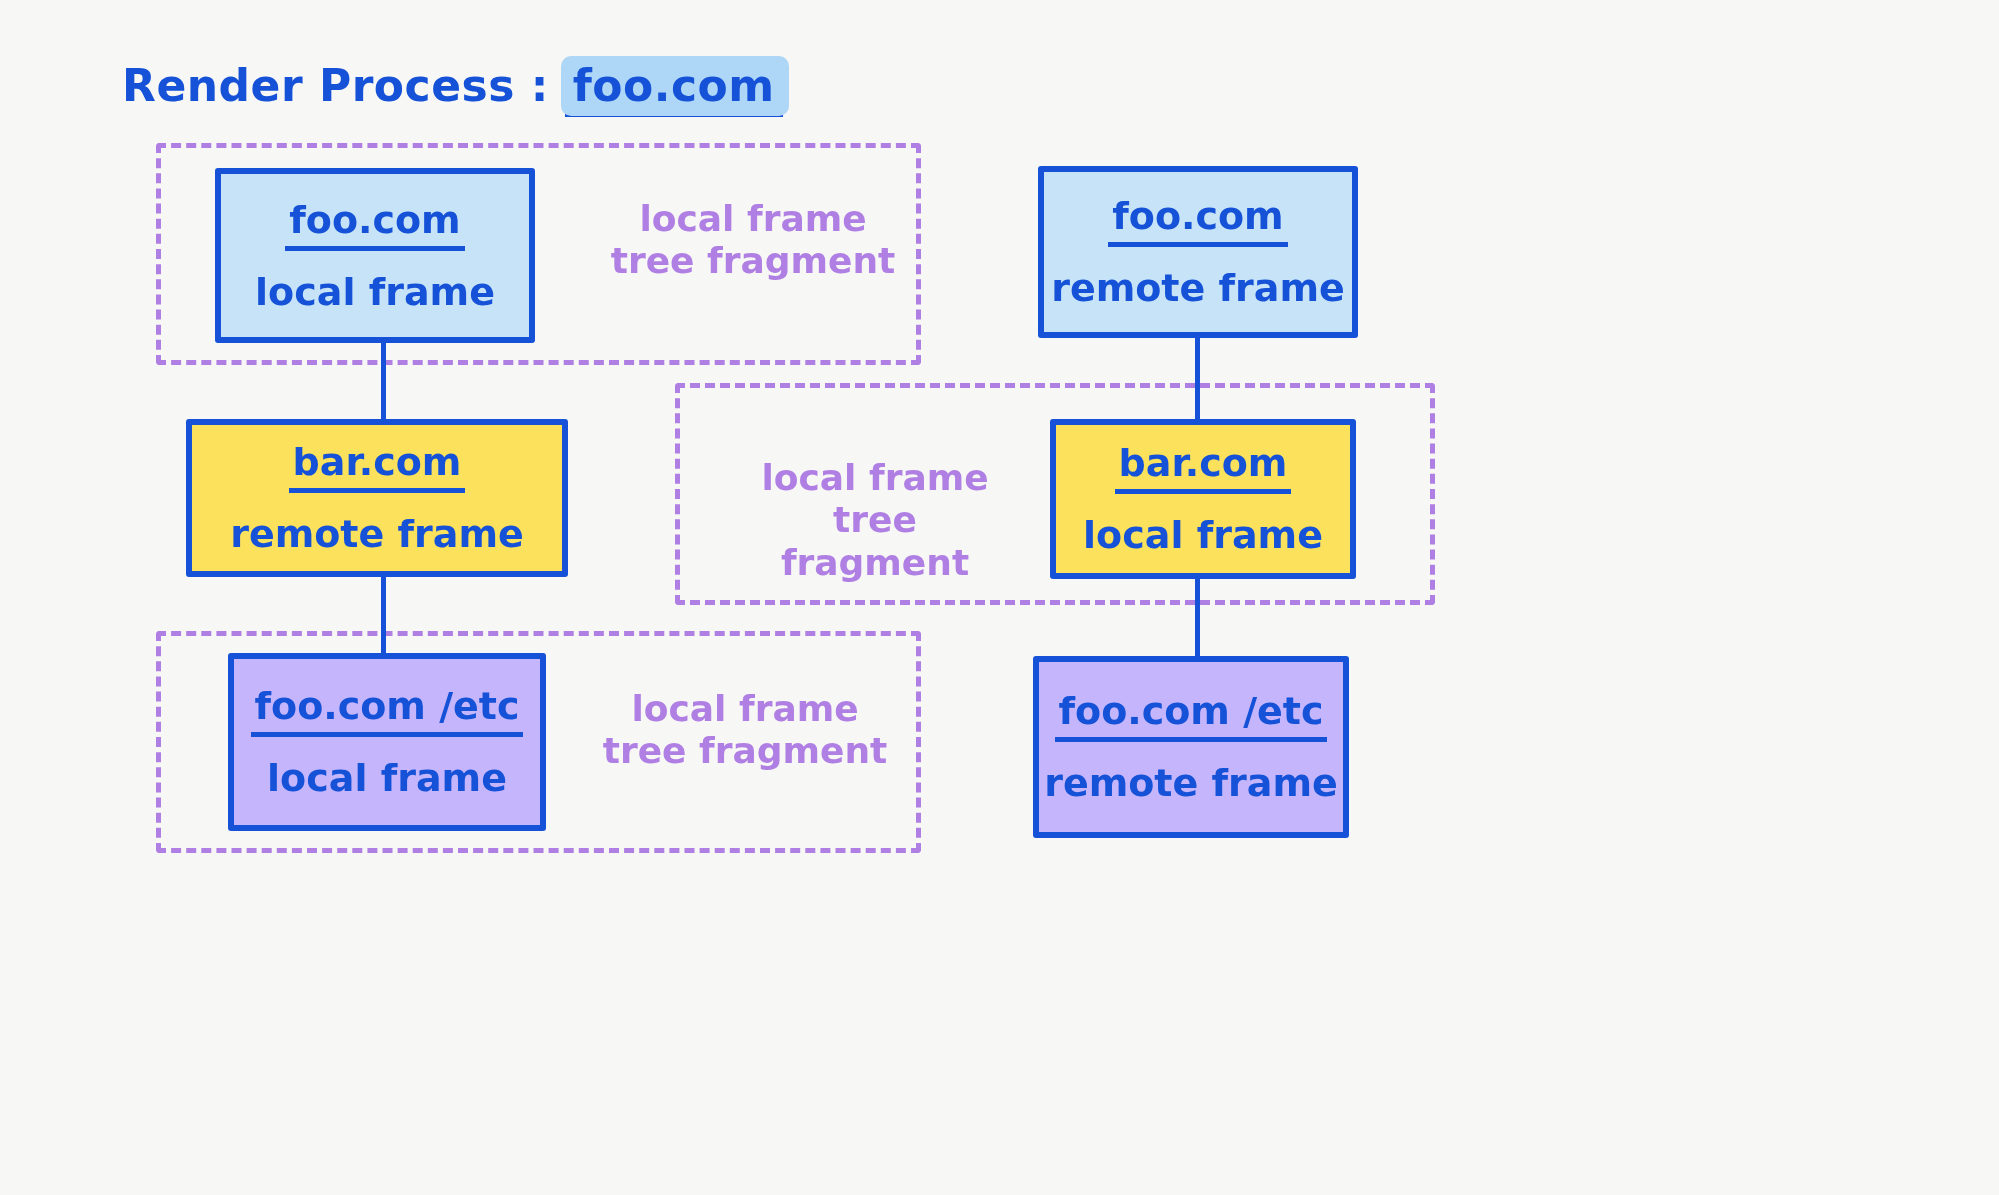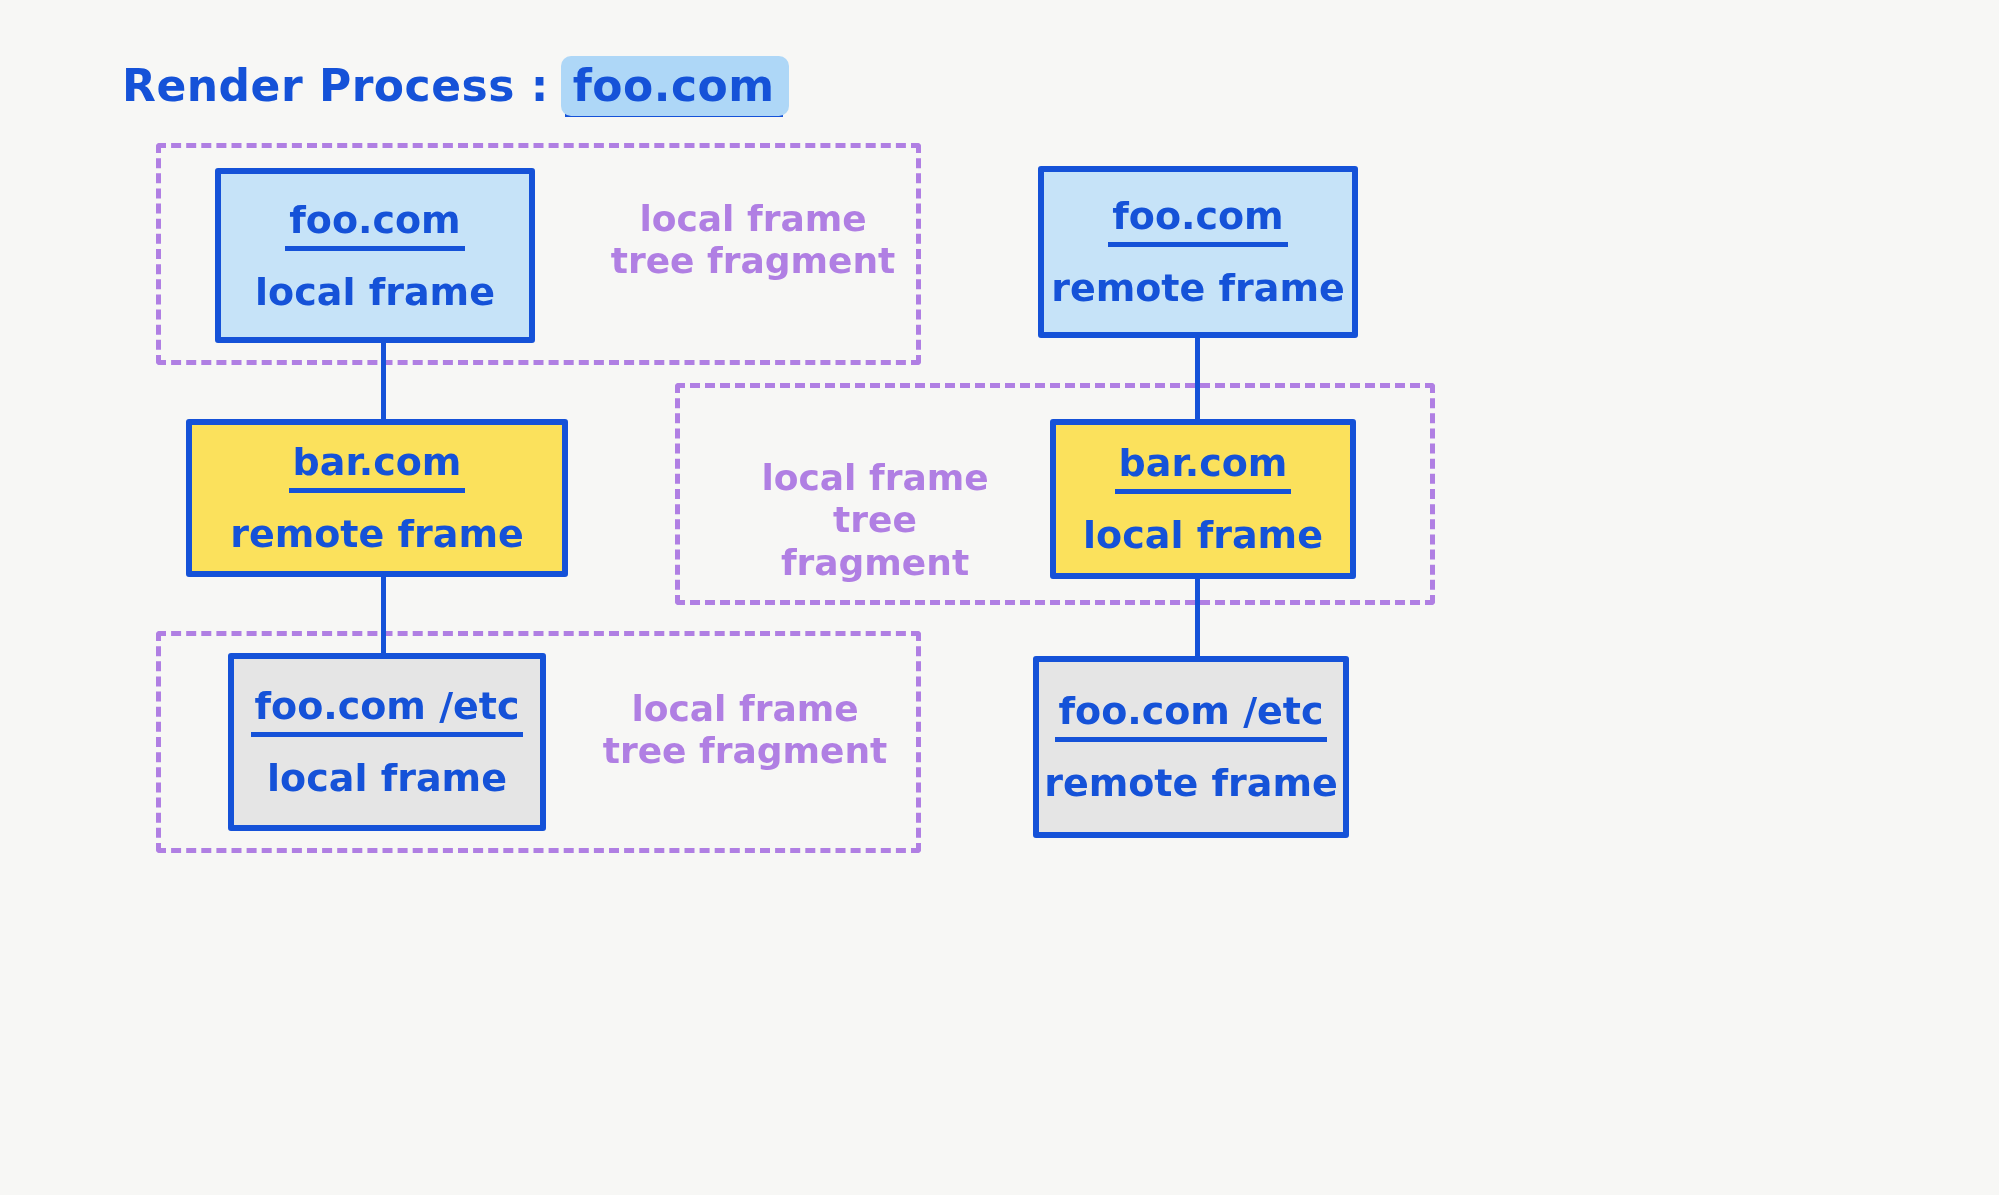--- a/index.html
+++ b/index.html
@@ -54,21 +54,21 @@
     border:6px solid #1552d8;
     border-radius:3px;
     display:flex;
     flex-direction:column;
     align-items:center;
     justify-content:center;
     color:#1552d8;
     z-index:5;
   }
   .node.blue{background:#c6e3f8;}
-  .node.blue-light{background:#e5e5e5;}
+  .node.blue-light{background:#c4b5fd;}
   .node.yellow{background:#fbe15c;}
 
   .node .domain{
     font-size:38px;
     font-weight:700;
     line-height:1;
     border-bottom:5px solid #1552d8;
     padding:0 4px 7px 4px;
     white-space:nowrap;
   }

